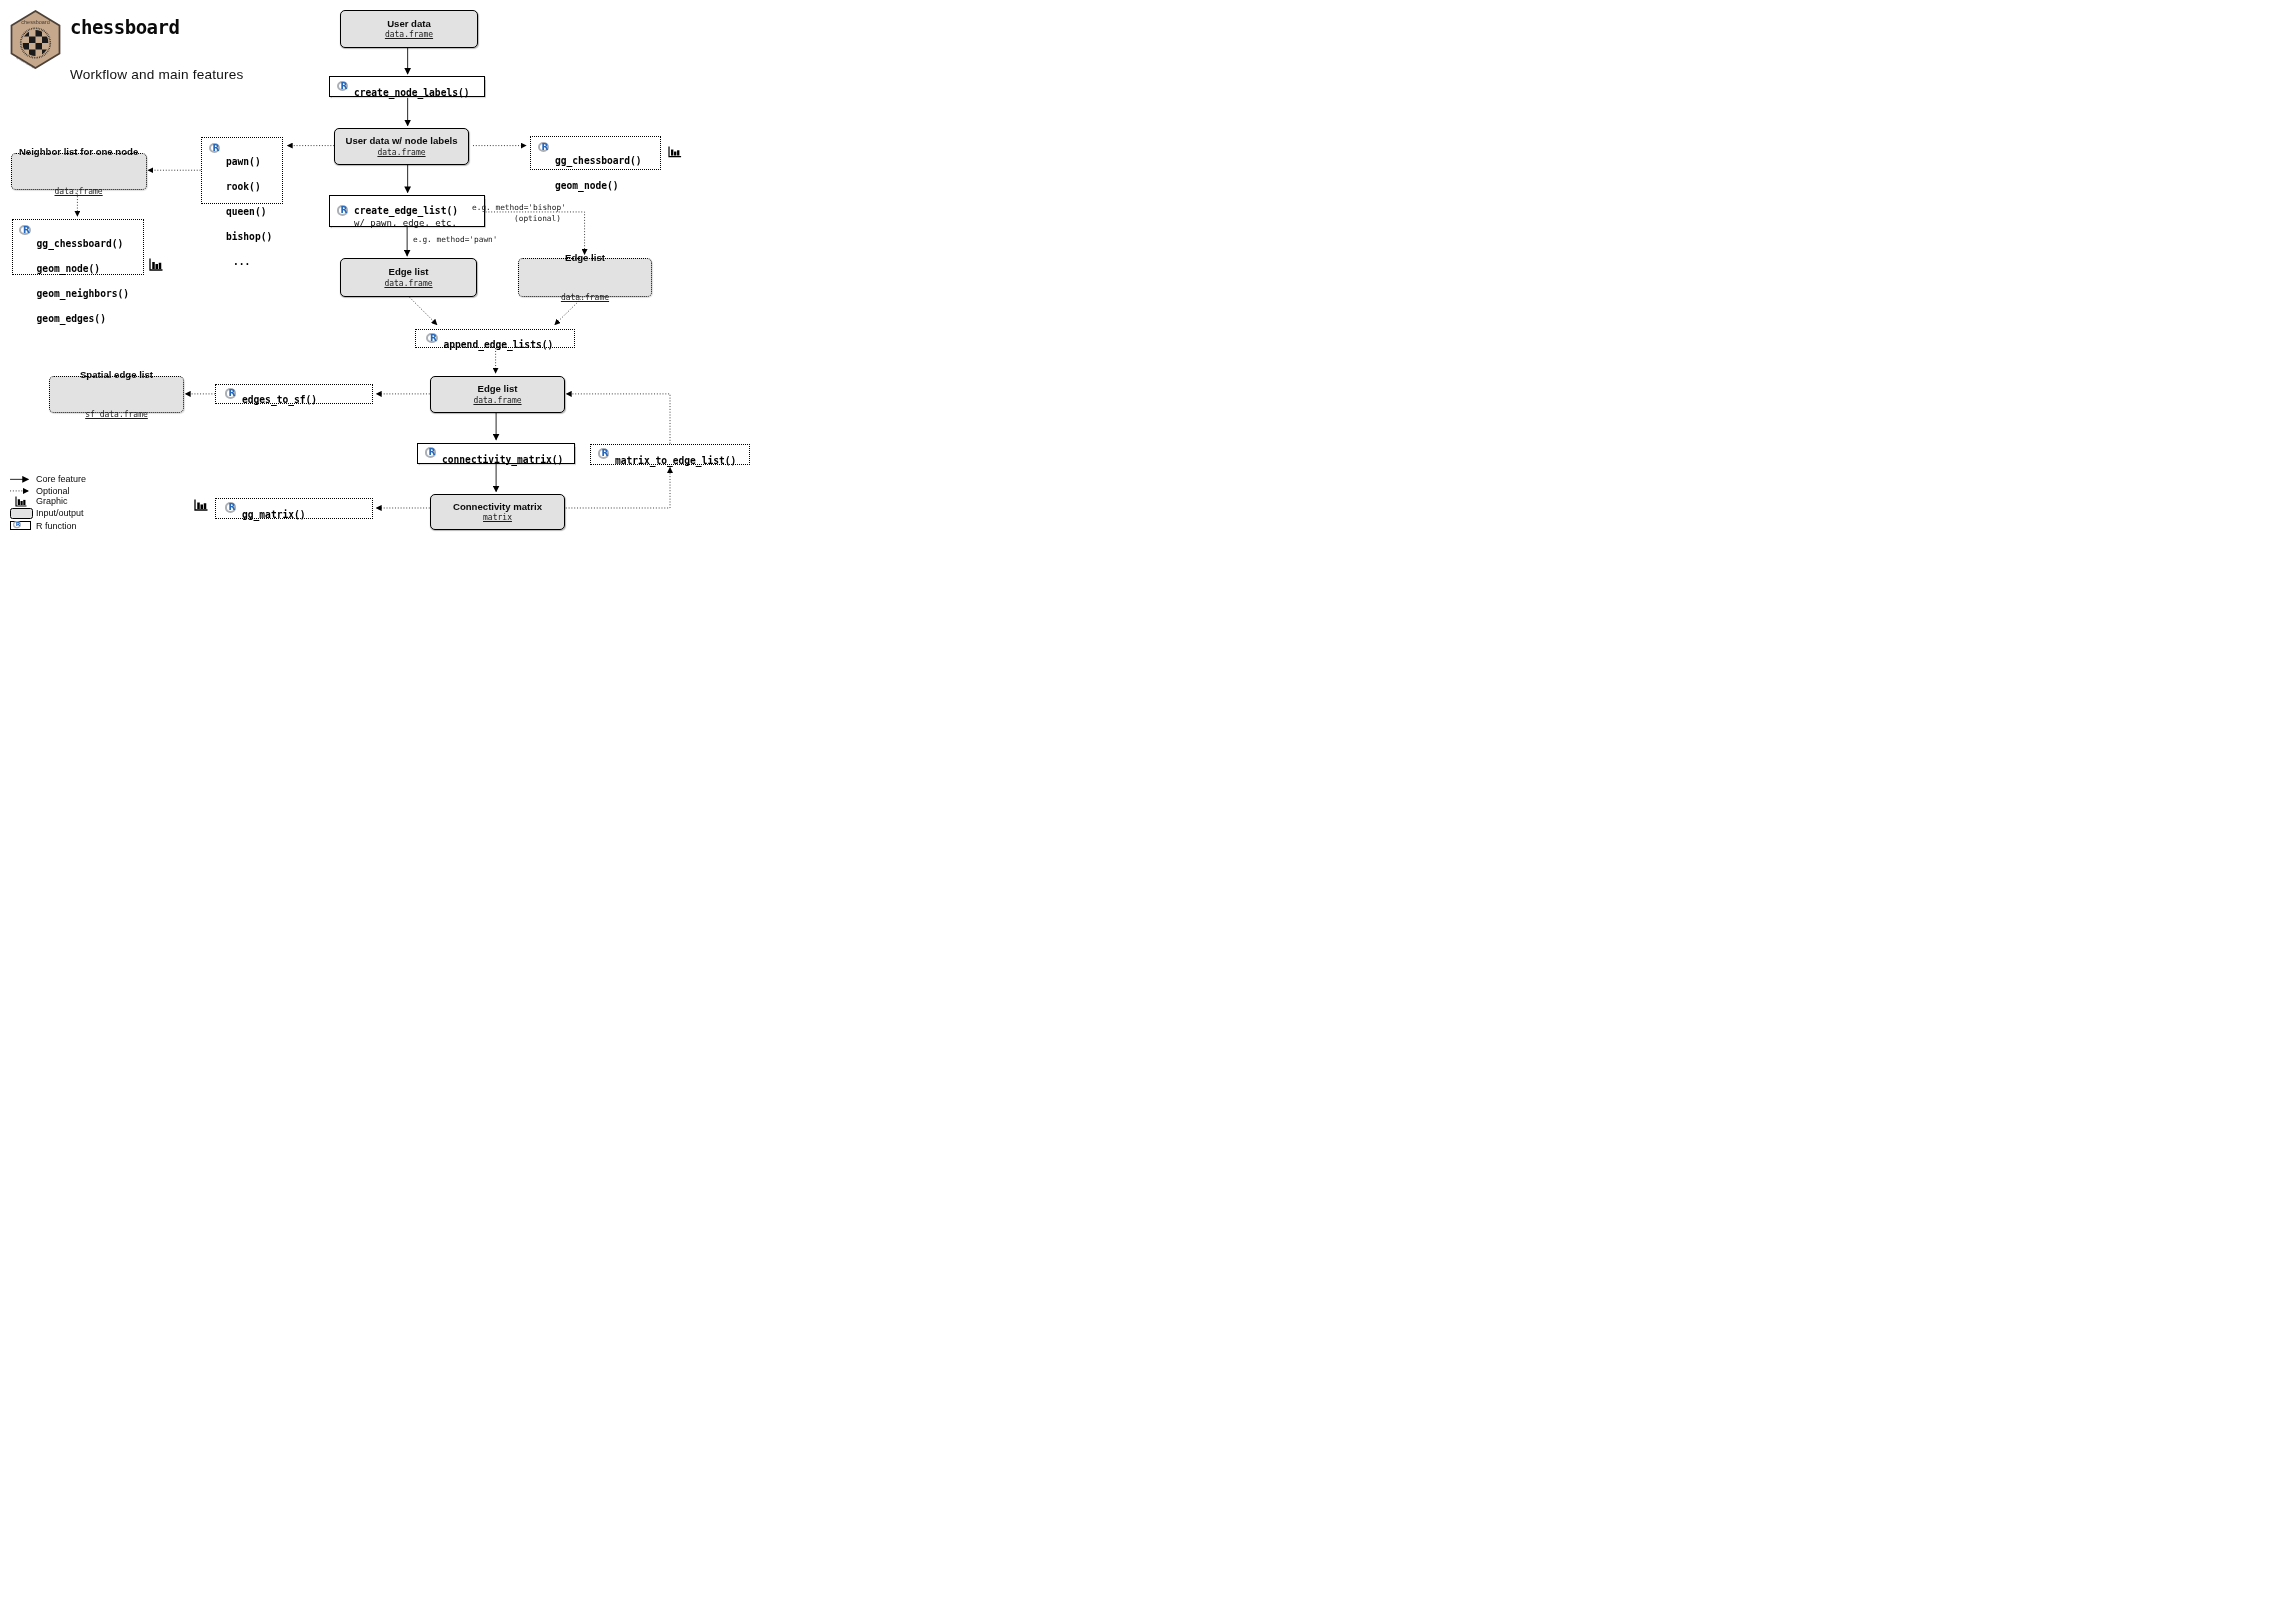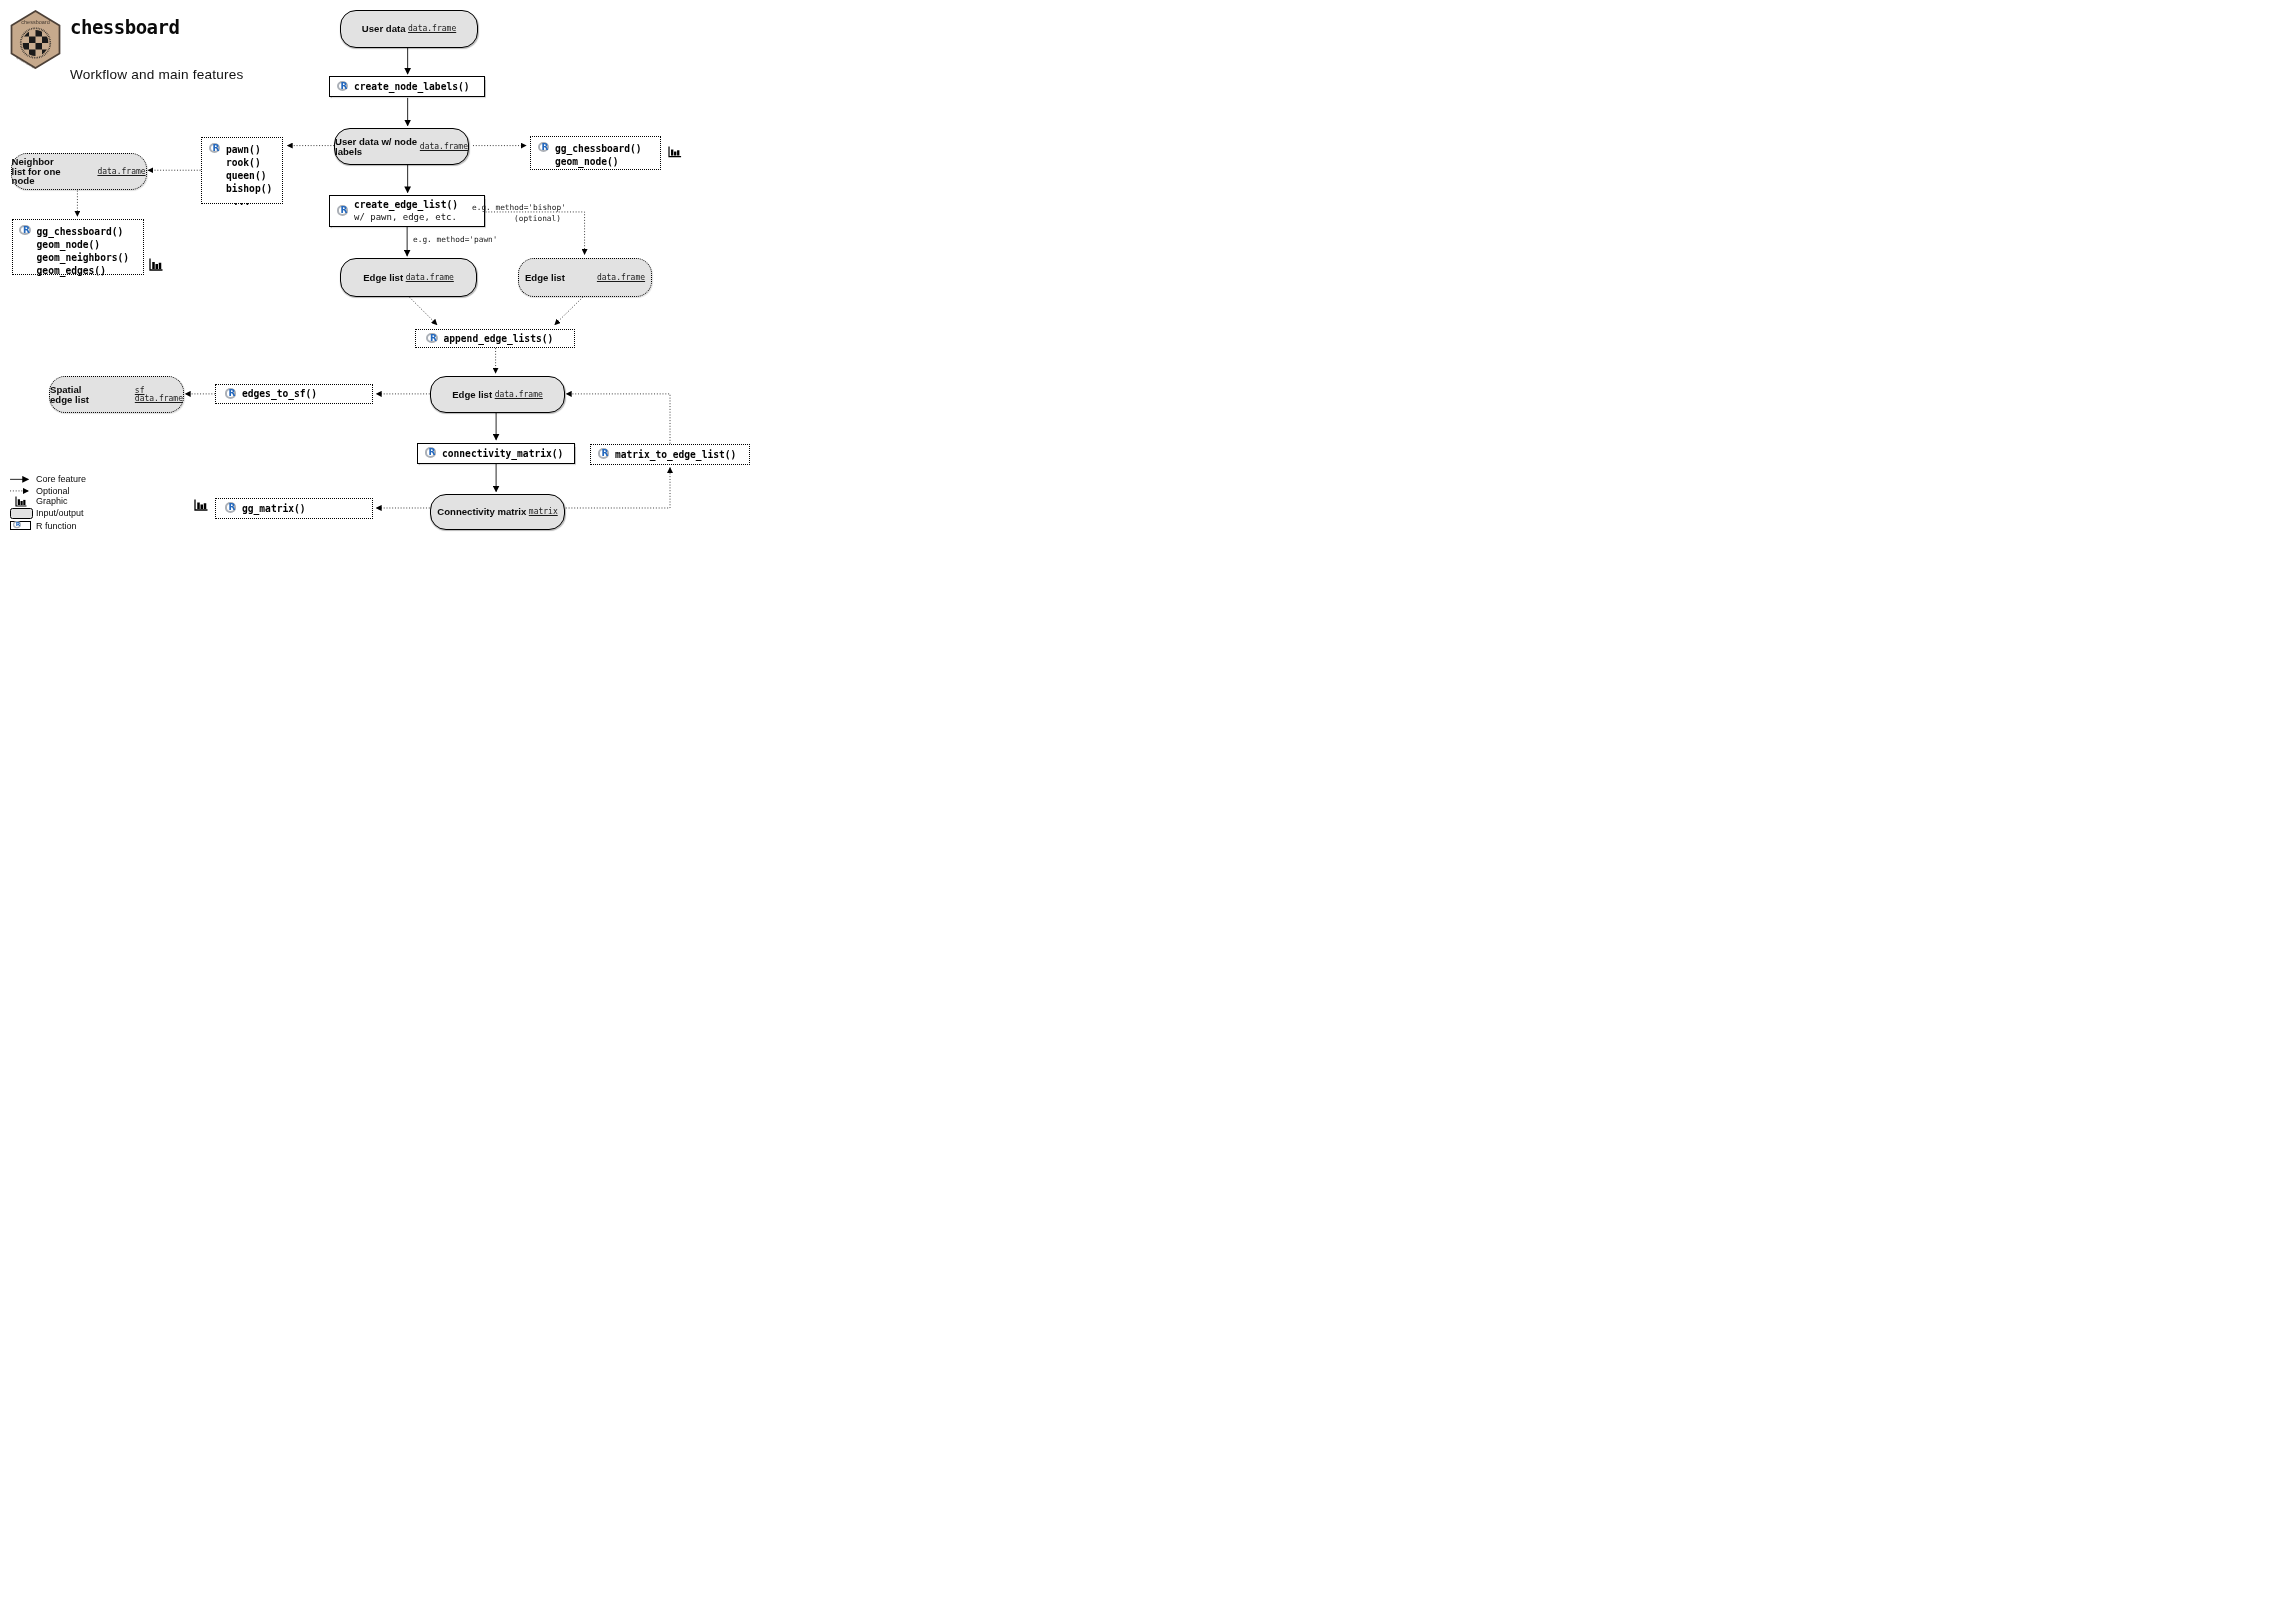--- a/index.html
+++ b/index.html
@@ -3,29 +3,29 @@
 <meta charset="utf-8">
 <style>
   html,body{margin:0;padding:0;background:#ffffff;}
   #canvas{position:relative;width:761px;height:541px;background:#fff;overflow:hidden;
           font-family:"Liberation Sans",sans-serif;}
   .abs{position:absolute;}
   
   #page-title{left:70px;top:16.6px;font:bold 19px/1.1 "DejaVu Sans Mono",monospace;color:#0a0a0a;letter-spacing:-0.5px;}
   #page-subtitle{left:70px;top:44px;font:400 13.6px/1.1 "Liberation Sans",sans-serif;color:#111;letter-spacing:0.2px;margin-top:24px;}
   
-  .io{background:#E2E2E2;border:0.8px solid #000;border-radius:16px;display:flex;flex-direction:row;
+  .io{background:#E2E2E2;border:0.8px solid #000;border-radius:5px;display:flex;flex-direction:column;
       align-items:center;justify-content:center;gap:2.5px;box-shadow:0.5px 1px 1px rgba(0,0,0,.28);}
   .io.dotted{border:0.8px dotted #000;box-shadow:0.5px 1px 1px rgba(0,0,0,.12);gap:32px;}
   .io .t{font:bold 9.6px/1 "Liberation Sans",sans-serif;color:#0a0a0a;}
   .io .s{font:400 8px/1 "DejaVu Sans Mono",monospace;color:#1a1a1a;text-decoration:underline;}
   .fn{background:#fff;border:0.8px solid #000;display:flex;align-items:center;gap:4.5px;
       padding-left:6.5px;box-sizing:border-box;box-shadow:0.5px 1px 1px rgba(0,0,0,.25);}
   .fn.dotted{border:0.8px dotted #000;box-shadow:none;}
-  .fn .line, .fnlines .line{font:bold 9.6px/1.38 "DejaVu Sans Mono",monospace;color:#000;white-space:pre;}
+  .fn .line, .fnlines .line{font:bold 9.6px/1.38 "DejaVu Sans Mono",monospace;color:#000;white-space:pre;margin-top:12px;}
   .fn.multi{align-items:flex-start;padding-top:4.5px;}
   .sub{font:400 9px/1.38 "DejaVu Sans Mono",monospace;color:#111;}
   
   .rlogo{position:relative;width:13px;height:12px;flex:0 0 13px;}
   .rlogo .ring{position:absolute;left:0;top:0;width:7.5px;height:6.5px;border:2.3px solid #ABB0B7;border-radius:50%;}
   .rlogo .rchar{position:absolute;left:4px;top:1px;font:bold 9px/1 "DejaVu Sans",sans-serif;color:#2368BE;}
   .rlogo.small{transform:scale(.66);transform-origin:left center;}
   
   .elabel{font:400 7.8px/1.2 "DejaVu Sans Mono",monospace;color:#1a1a1a;white-space:pre;}
   

